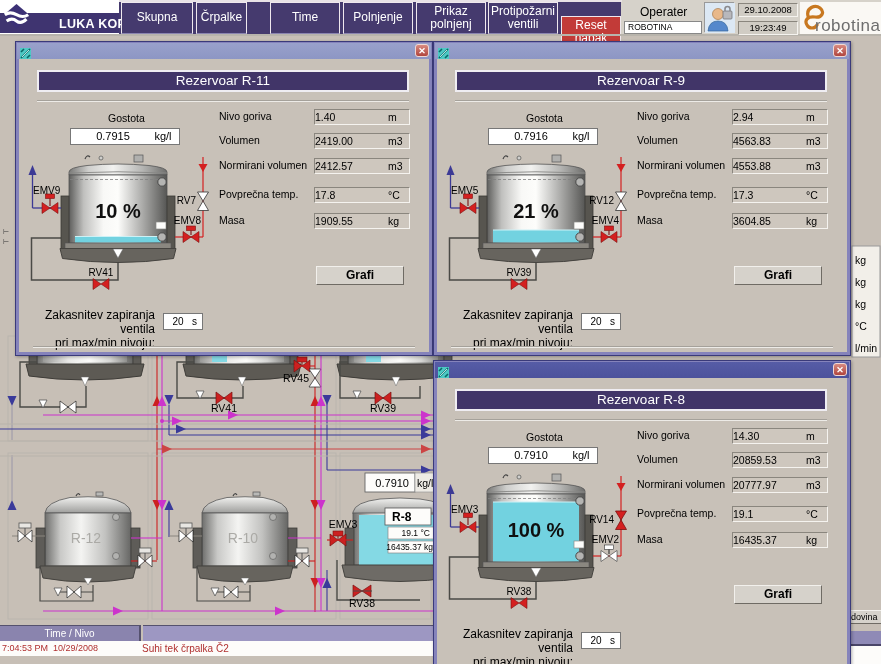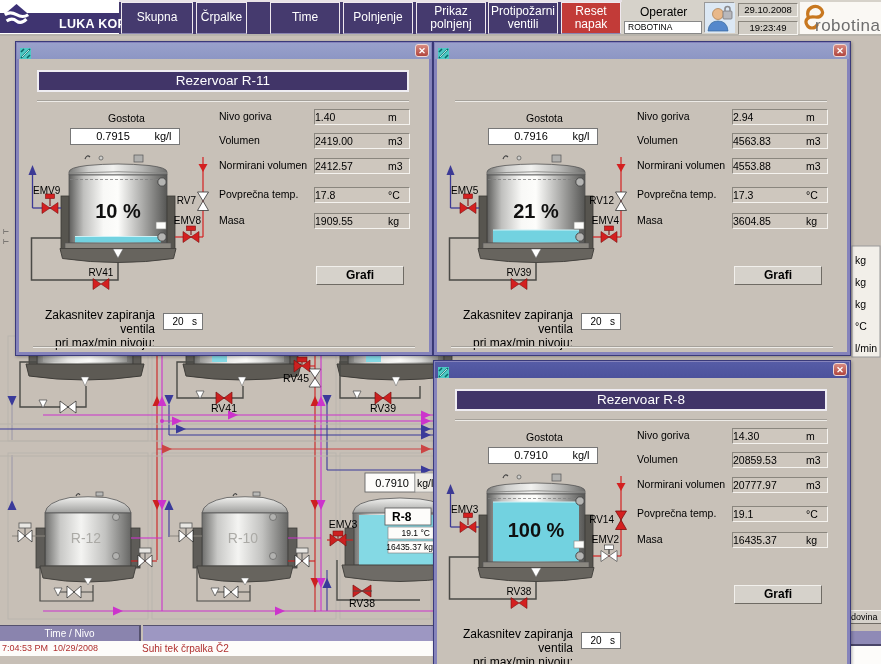--- a/index.html
+++ b/index.html
@@ -7,21 +7,21 @@
 #toolbar { position:absolute; left:0; top:0; width:881px; height:36px; background:#453a6e; z-index:10; }
 #toolbar::after { content:""; position:absolute; left:0; top:34px; width:881px; height:2px; background:#b8b4ac; }
 #toolbar .topstrip { position:absolute; left:119px; top:0; width:503px; height:2px; background:#e8e2e6; z-index:3; }
 #logo { position:absolute; left:0; top:0; width:119px; height:34px; background:#fff; }
 #logoband { position:absolute; left:0; top:13px; width:119px; height:20px; background:#3f3470; }
 #logomark { position:absolute; left:3px; top:3px; width:27px; height:27px; }
 #logotext { position:absolute; left:23px; top:17px; color:#fff; font-size:12.5px; font-weight:bold; letter-spacing:0.3px; white-space:nowrap;padding-left:36px; }
 .tbtn { position:absolute; top:2px; height:32px; background:#453a6e; color:#fff; font-size:12px;
   display:flex; align-items:center; justify-content:center; text-align:center; line-height:1.1;
   border:1px solid #efe8ee; border-bottom-color:#8a84b0; }
-.tbtn.red { background:#c23b38; }
+.tbtn.red { background:#c23b38;margin-top:14px; }
 #oplabel { position:absolute; left:640px; top:5px; width:76px; text-align:left; color:#000; font-size:12px; }
 #toolbar > #oplabel, #toolbar > #opinput, #toolbar > #opicon, #toolbar > .dtbox, #toolbar > #robot { z-index:2; }
 #toolbar::before { content:""; position:absolute; left:621px; top:0; width:260px; height:34px; background:#d6d2ca; }
 #opinput { position:absolute; left:624px; top:21px; width:78px; height:13px; background:#fff; border:1px solid #888;
   font-size:8.5px; padding-left:3px; line-height:11px; color:#000; }
 #opicon { position:absolute; left:704px; top:2px; width:30px; height:30px; border:1px solid #999; }
 .dtbox { position:absolute; left:738px; width:60px; height:14px; background:#d0ccc4; border:1px solid;
   border-color:#8a867e #f5f3ef #f5f3ef #8a867e; font-size:9.5px; text-align:center; line-height:12px; color:#000; }
 #robot { position:absolute; left:800px; top:2px; width:81px; height:32px; background:#faf8f4; }
 #robotext { position:absolute; left:15px; top:14px; font-size:17px; color:#6e6e6e; letter-spacing:0.5px; }
@@ -440,20 +440,21 @@
 <div class="win" style="left:433px;top:41px;width:418px;height:315px">
 <div class="tbar" style="background:linear-gradient(#99a1cb,#8d96c4)">
  <div class="wicon"><svg width="11" height="11">
           <rect x="0" y="0" width="11" height="11" fill="#4ec8c4"></rect>
           <path d="M1,10 L10,1 M1,4 L4,1 M7,10 L10,7" stroke="#0a6a68" stroke-width="1.6" fill="none"></path>
           <path d="M2,9 L9,2" stroke="#eafffe" stroke-width="0.8"></path>
         </svg></div>
  <div class="wclose">✕</div>
 </div>
 <div class="wbody">
+ <div class="banner">Rezervoar R-9</div>
  <div class="bansep"></div>
  <div class="lbl" style="left:60px;top:52px;width:95px;text-align:center">Gostota</div>
  <div class="dens">
         <span class="dv">0.7916</span>
         <span class="du">kg/l</span>
       </div>
  <div style="position:absolute;left:6px;top:83px;width:195px;height:165px">
         <svg width="195" height="165" viewBox="0 0 195 165" style="position:absolute">
 <defs>
 <linearGradient id="metEMV5" x1="0" y1="0" x2="1" y2="0">

